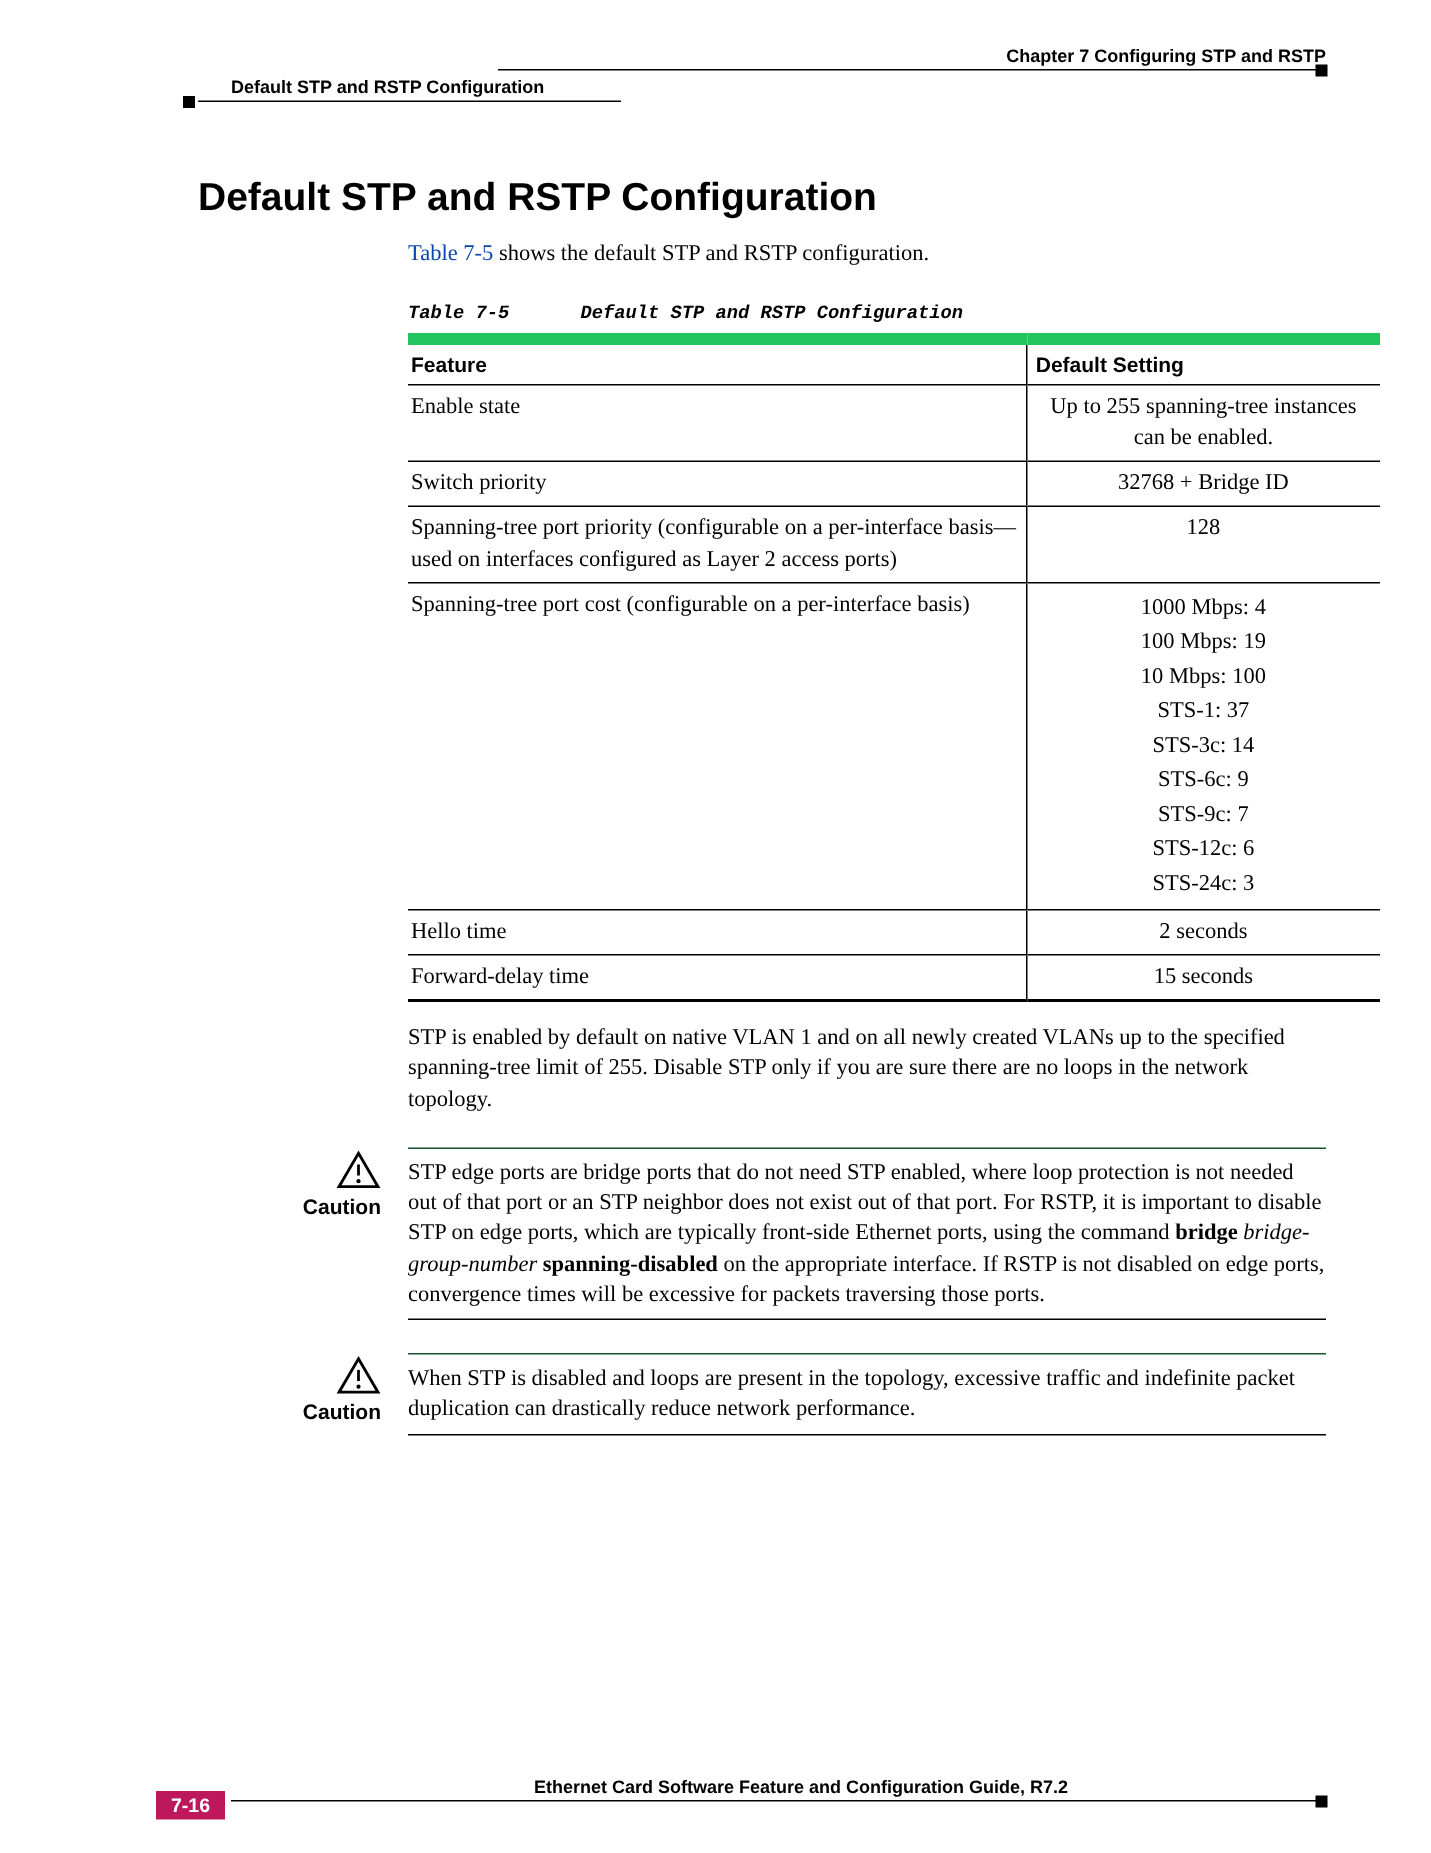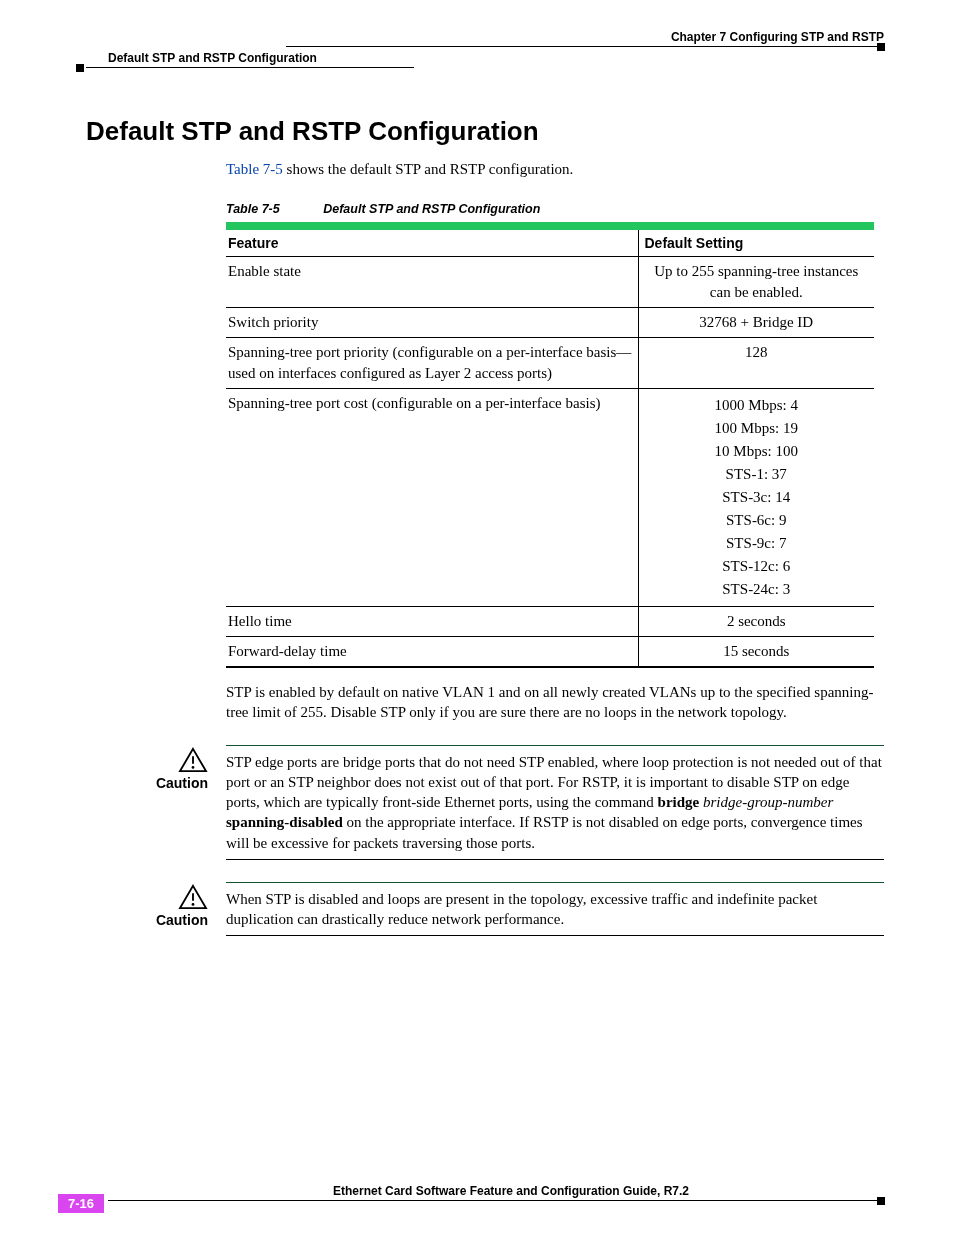--- a/index.html
+++ b/index.html
@@ -12,20 +12,21 @@
     width: 954px;
     height: 1235px;
     position: relative;
     background: #fff;
   }
   .page {
     padding: 30px 70px 40px 86px;
     position: relative;
     height: 100%;
     box-sizing: border-box;
+    margin-left: 46px;
   }
   .header-row {
     display: flex;
     justify-content: flex-end;
     font-family: Arial, Helvetica, sans-serif;
     font-weight: bold;
     font-size: 12px;
     padding-bottom: 2px;
   }
   .header-left {
@@ -70,21 +71,21 @@
     margin: 48px 0 14px 0;
   }
   .intro {
     margin-left: 140px;
     margin-bottom: 16px;
   }
   .xref {
     color: #0645ad;
   }
   .table-caption {
-    font-family: Liberation Sans, sans-serif;
+    font-family: Liberation Mono, monospace;
     font-size: 12.5px;
     margin-left: 140px;
     margin-bottom: 6px;
     margin-top: 24px;
   }
   .table-caption .label {
     font-style: italic;
     font-weight: bold;
     margin-right: 40px;
   }
@@ -193,21 +194,21 @@
     right: -1px;
     top: -4.5px;
     width: 8px;
     height: 8px;
     background: #000;
   }
   .page-num-box {
     position: absolute;
     left: 0;
     top: 10px;
-    background: #d946ef;
+    background: #be185d;
     color: #fff;
     font-family: Arial, Helvetica, sans-serif;
     font-weight: bold;
     font-size: 13px;
     padding: 2px 10px;
   }
 </style>
 </head>
 <body>
 

